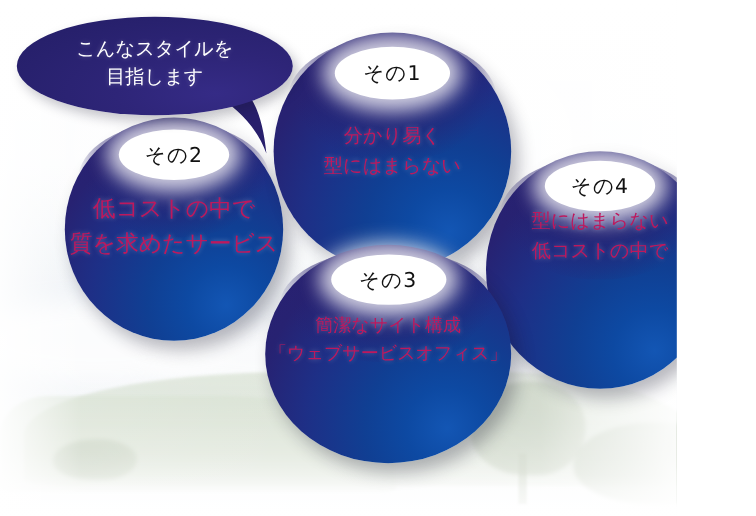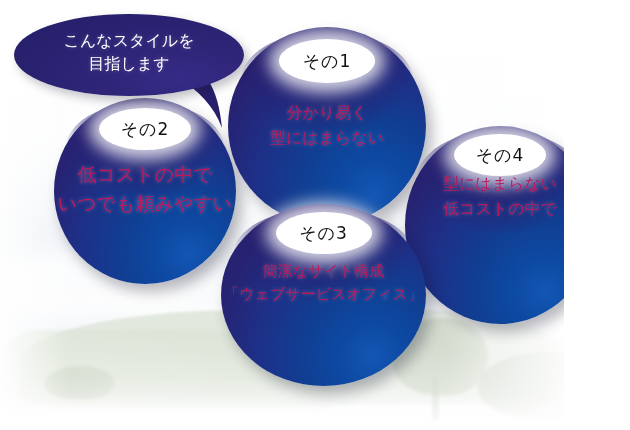--- a/index.html
+++ b/index.html
@@ -161,21 +161,21 @@
       <div>目指します</div>
     </div>
   </div>
 
   <div class="sphere" id="sphere2">
     <div class="sphere-skin"></div>
     <div class="sphere-top"></div>
     <div class="badge">その2</div>
     <div class="body-text">
       <div>低コストの中で</div>
-      <div>いつでも頼みやすい</div>
+      <div>質を求めたサービス</div>
     </div>
   </div>
 
   <div class="sphere" id="sphere1">
     <div class="sphere-skin"></div>
     <div class="sphere-top"></div>
     <div class="badge">その1</div>
     <div class="body-text">
       <div>分かり易く</div>
       <div>型にはまらない</div>

